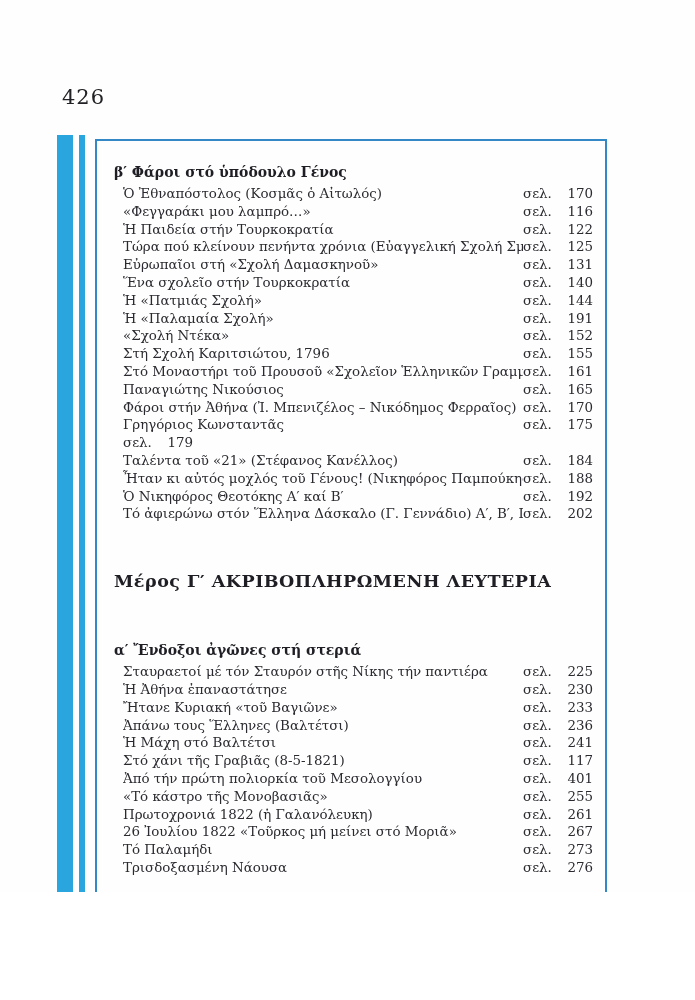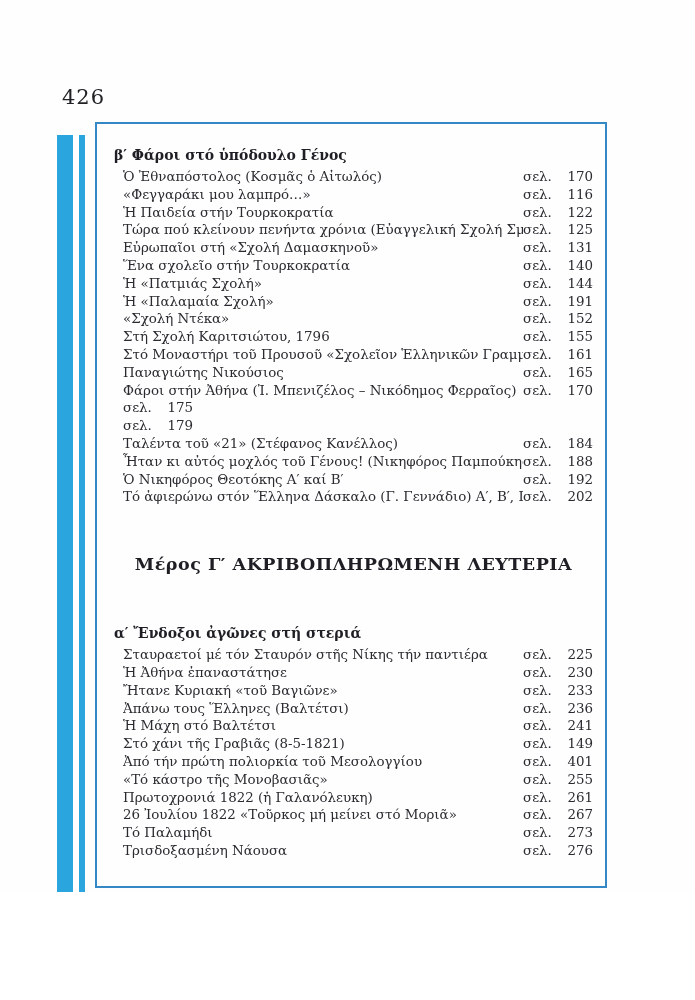--- a/index.html
+++ b/index.html
@@ -27,21 +27,21 @@
   .stripe {
     position: absolute;
     top: 135px;
     height: 767px;
   }
   .stripe-wide  { left: 57px; width: 16px; }
   .stripe-narrow{ left: 79px; width: 6px;  }
   .toc-box {
     position: absolute;
     left: 95px;
-    top: 122px;
+    top: 139px;
     width: 512px;
     height: 766px;
     box-sizing: border-box;
     border: 2px solid #3488c6;
     padding: 22px 12px 8px 17px;
   }
   .section-header {
     font-weight: bold;
     font-size: 14px;
     line-height: 18px;
@@ -56,21 +56,20 @@
     font-size: 13.4px;
     line-height: 17.8px;
     white-space: nowrap;
   }
   .toc-title { flex: 1 1 auto; overflow: hidden; }
   .toc-sel   { flex: 0 0 36px; text-align: left; }
   .toc-num   { flex: 0 0 34px; text-align: right; }
   .part-title {
     margin-top: 46px;
     margin-bottom: 0;
-    text-align: center;
     font-weight: bold;
     font-size: 17.5px;
     line-height: 24px;
     color: #1e1e24;
     letter-spacing: 0.5px;
   }
   .section-2 { margin-top: 48px; }
   .bottom-shadow {
     position: absolute;
     left: 0;
@@ -154,20 +153,21 @@
             <span class="toc-title">Παναγιώτης Νικούσιος</span>
             <span class="toc-sel">σελ.</span>
             <span class="toc-num">165</span>
           </div>
           <div class="toc-row">
             <span class="toc-title">Φάροι στήν Ἀθήνα (Ἰ. Μπενιζέλος – Νικόδημος Φερραῖος)</span>
             <span class="toc-sel">σελ.</span>
             <span class="toc-num">170</span>
           </div>
           <div class="toc-row">
+            <span class="toc-title">Γρηγόριος Κωνσταντᾶς</span>
             <span class="toc-sel">σελ.</span>
             <span class="toc-num">175</span>
           </div>
           <div class="toc-row">
             <span class="toc-sel">σελ.</span>
             <span class="toc-num">179</span>
           </div>
           <div class="toc-row">
             <span class="toc-title">Ταλέντα τοῦ «21» (Στέφανος Κανέλλος)</span>
             <span class="toc-sel">σελ.</span>
@@ -217,21 +217,21 @@
             <span class="toc-num">236</span>
           </div>
           <div class="toc-row">
             <span class="toc-title">Ἡ Μάχη στό Βαλτέτσι</span>
             <span class="toc-sel">σελ.</span>
             <span class="toc-num">241</span>
           </div>
           <div class="toc-row">
             <span class="toc-title">Στό χάνι τῆς Γραβιᾶς (8-5-1821)</span>
             <span class="toc-sel">σελ.</span>
-            <span class="toc-num">149</span>
+            <span class="toc-num">117</span>
           </div>
           <div class="toc-row">
             <span class="toc-title">Ἀπό τήν πρώτη πολιορκία τοῦ Μεσολογγίου</span>
             <span class="toc-sel">σελ.</span>
             <span class="toc-num">401</span>
           </div>
           <div class="toc-row">
             <span class="toc-title">«Τό κάστρο τῆς Μονοβασιᾶς»</span>
             <span class="toc-sel">σελ.</span>
             <span class="toc-num">255</span>

